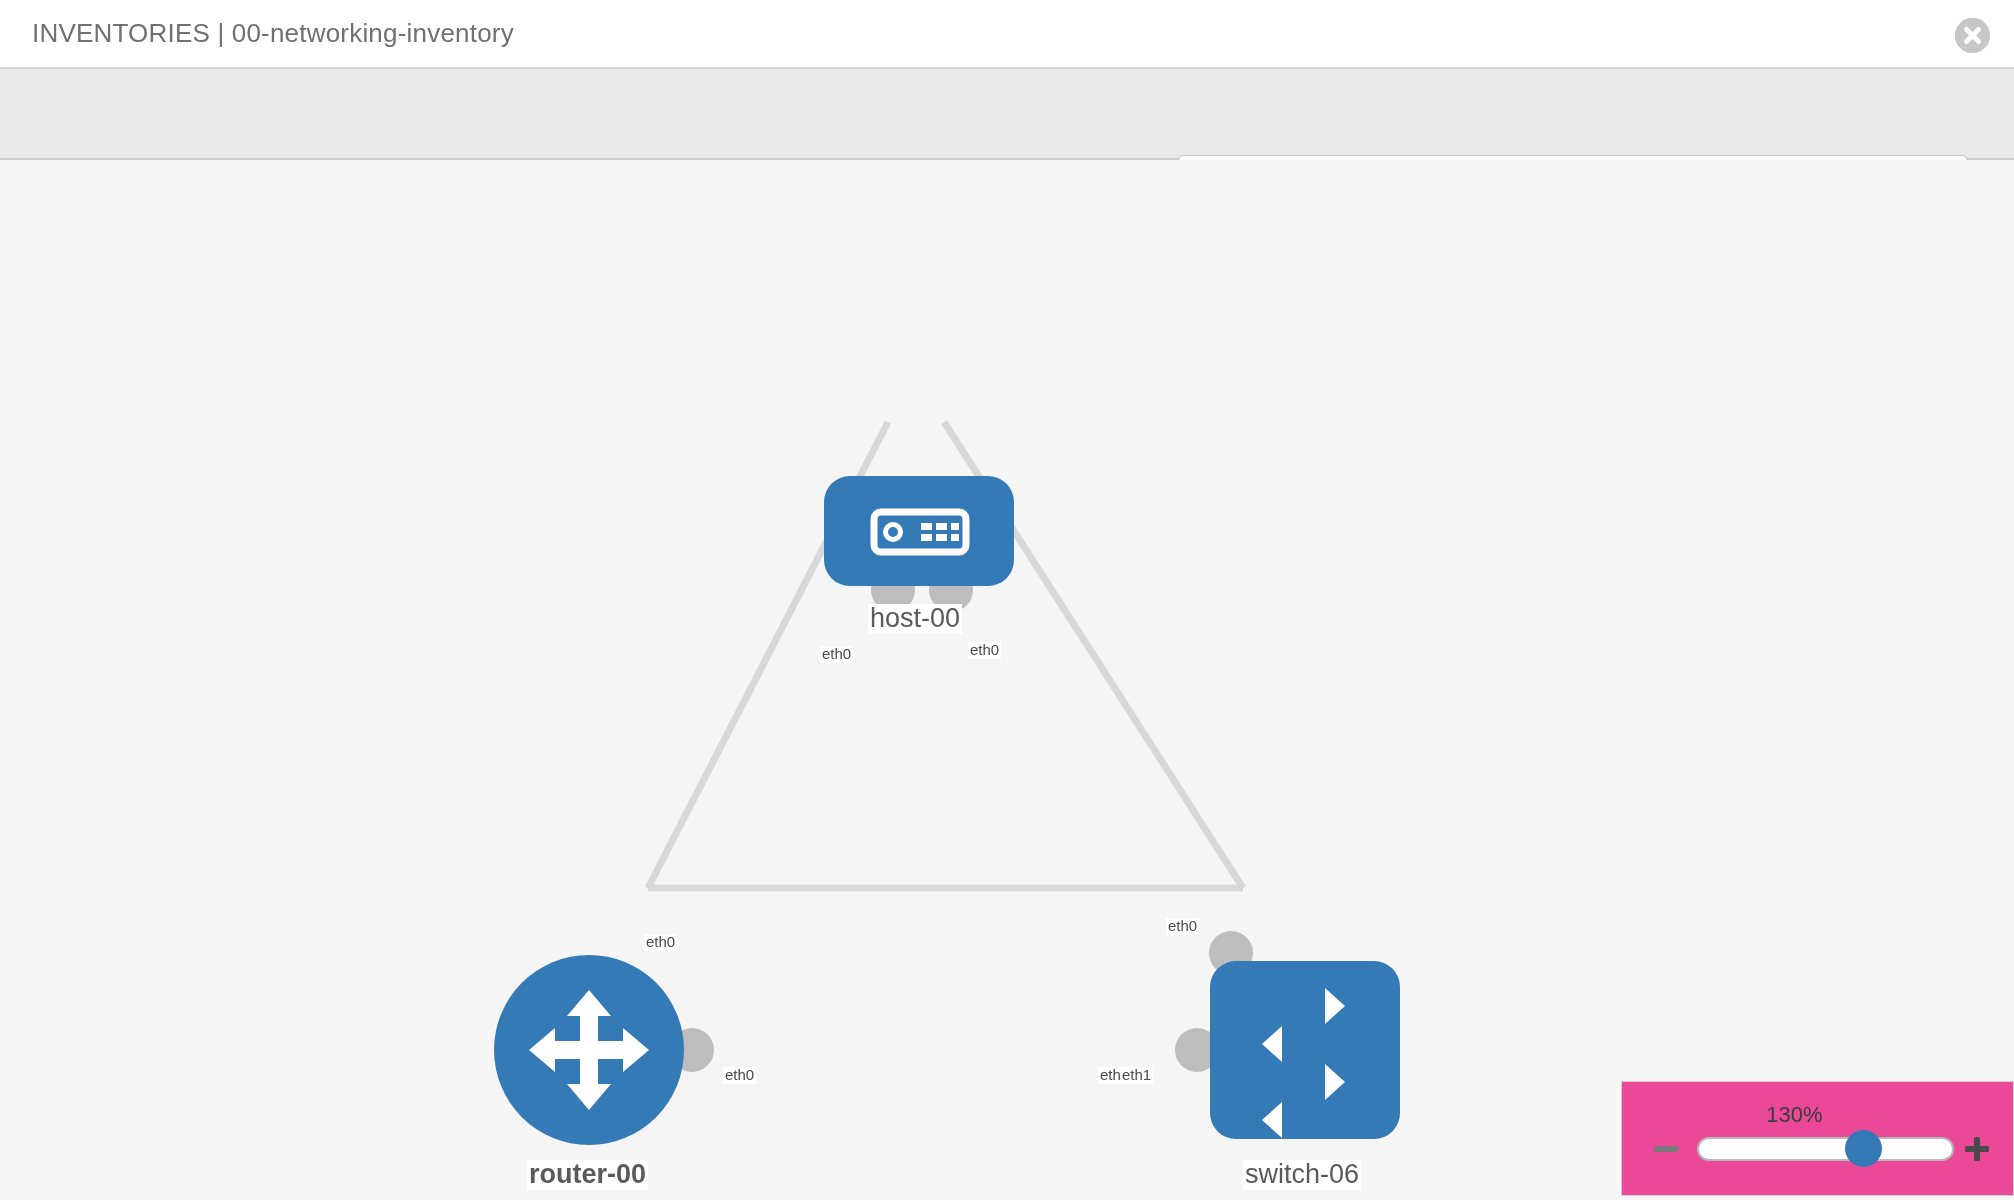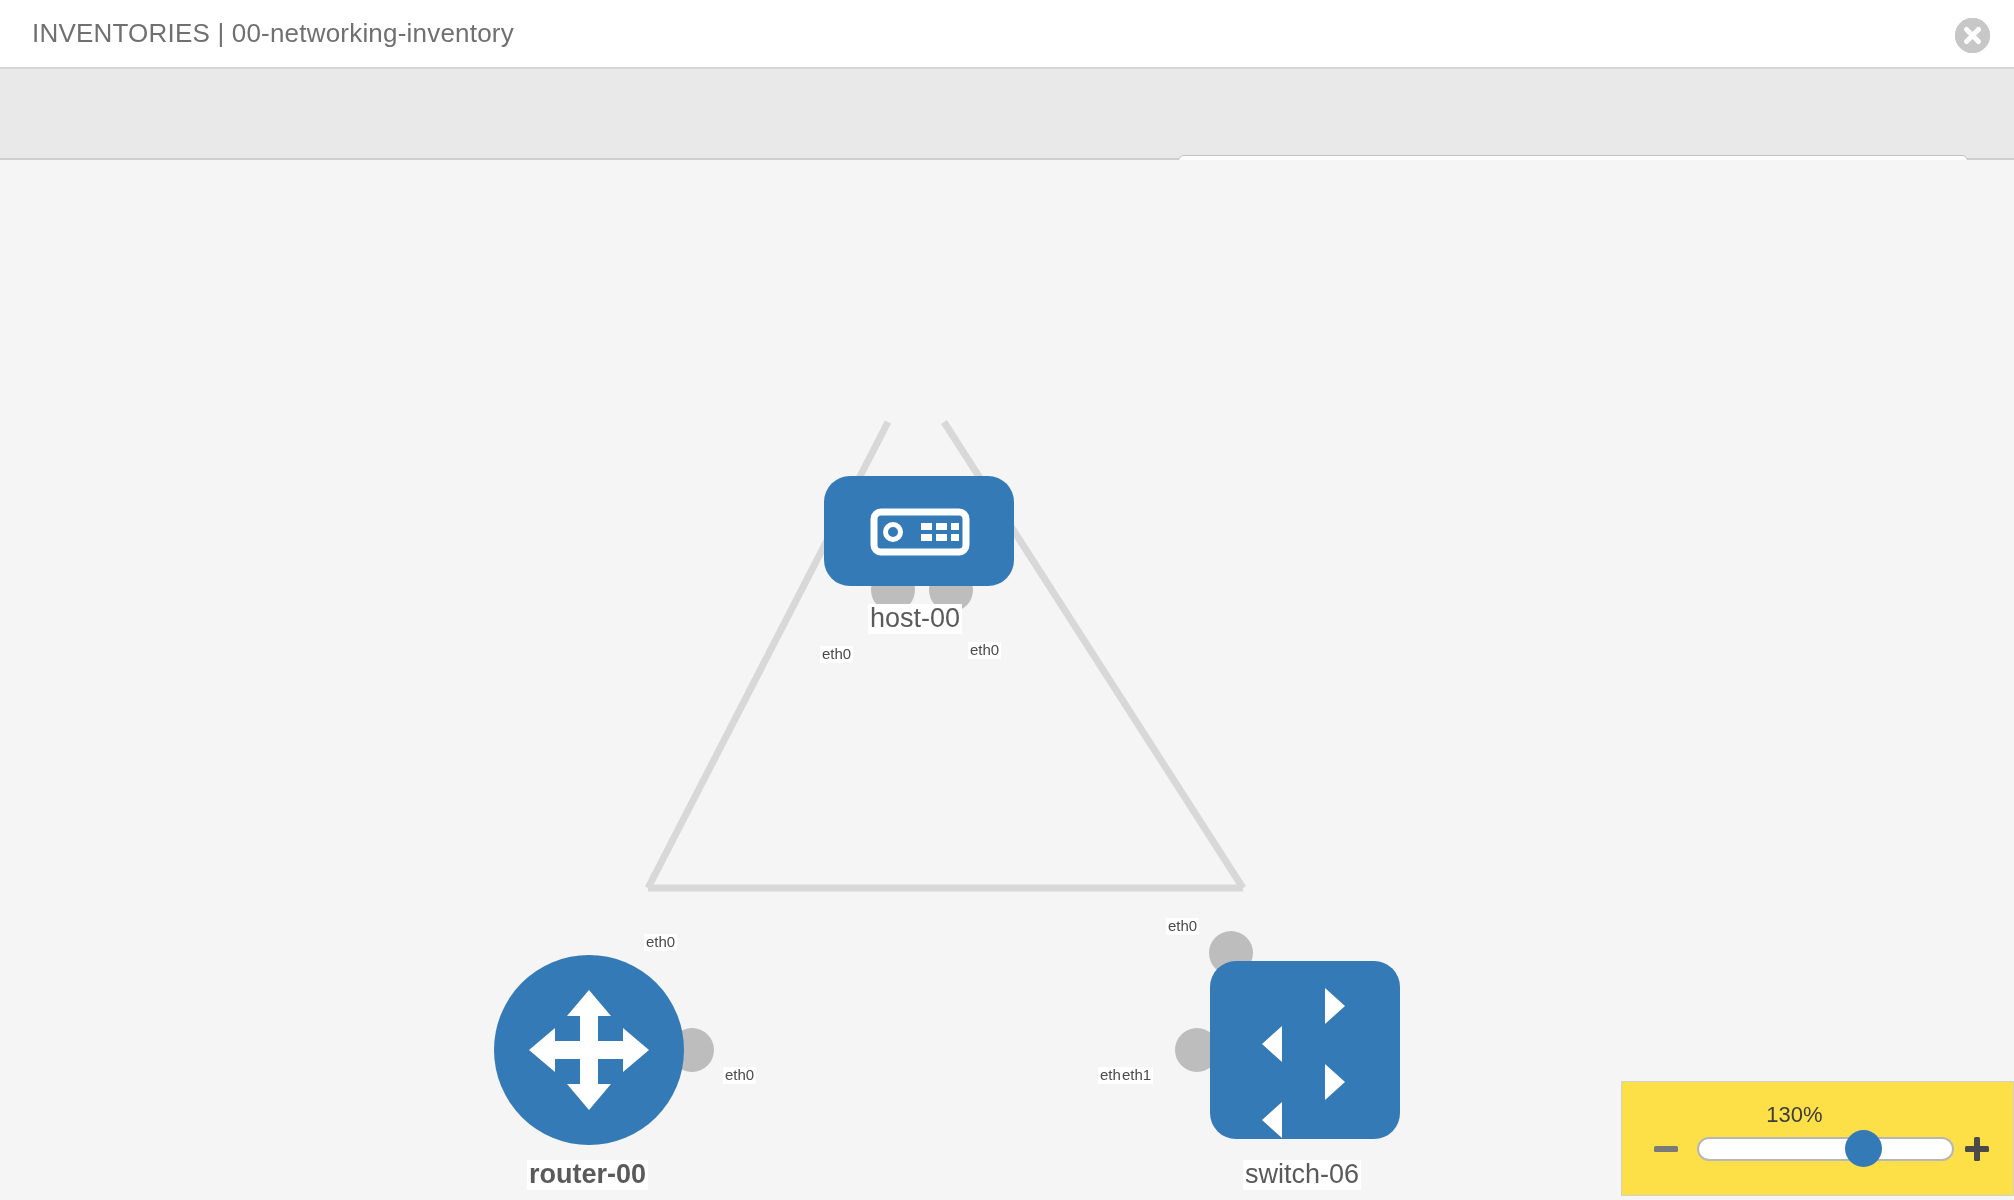--- a/index.html
+++ b/index.html
@@ -172,21 +172,21 @@
     margin-top: 36px;
   }
 
   
   .zoom-panel {
     position: absolute;
     left: 1621px;
     top: 1081px;
     width: 393px;
     height: 115px;
-    background: #fde047;
+    background: #ec4899;
     border: 1px solid #d0d0d0;
     box-sizing: border-box;
   }
   .zoom-percent {
     position: absolute;
     left: 0;
     top: 20px;
     width: 345px;
     text-align: center;
     font-size: 22px;

